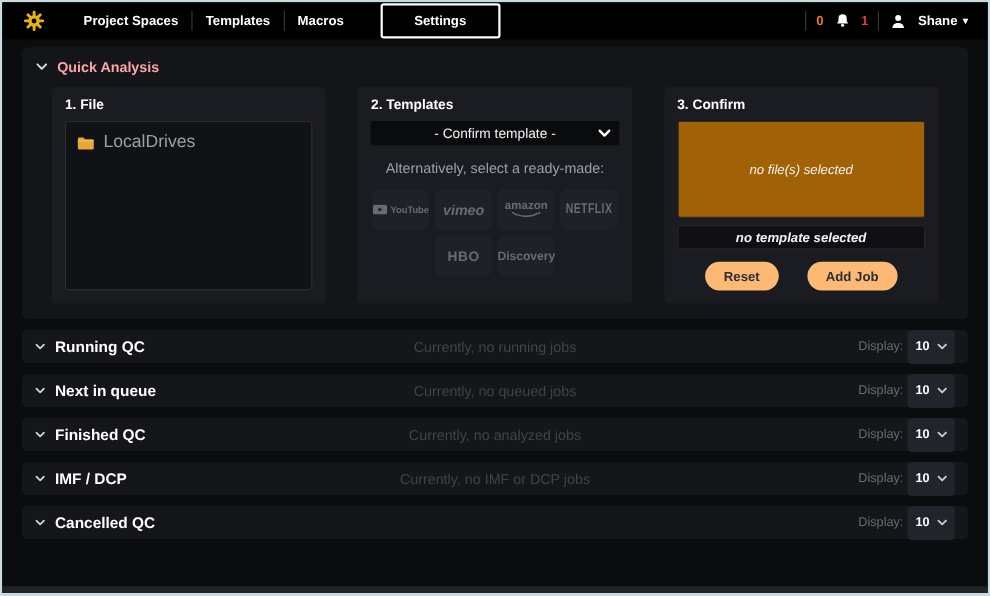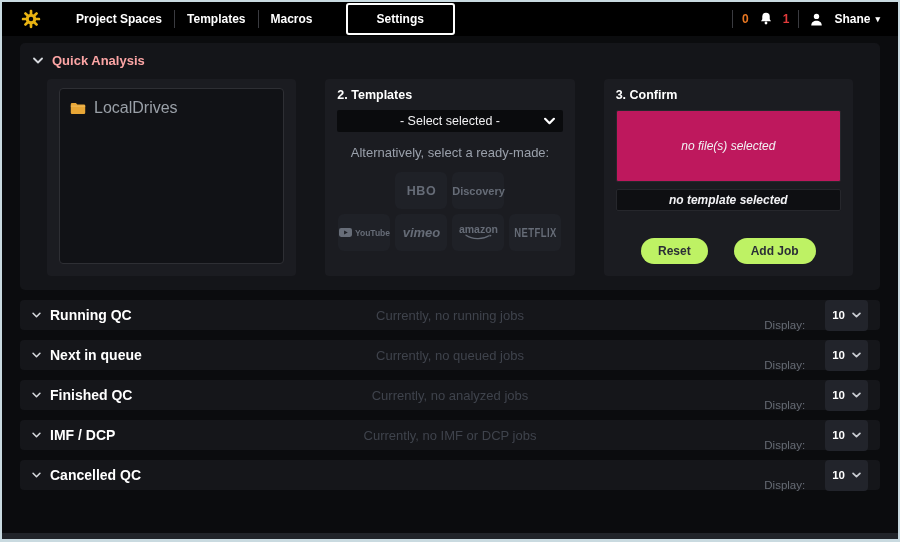--- a/index.html
+++ b/index.html
@@ -45,29 +45,29 @@
   .brand-row { display:flex; justify-content:center; gap:5px; }
   .brand { width:52px; height:37px; background:#1f2127; border:none; border-radius:6px; color:#666c77; display:flex; align-items:center; justify-content:center; gap:3px; cursor:pointer; font-family:"Liberation Sans", sans-serif; }
   .brand.yt span { font-size:8.5px; font-weight:bold; }
   .brand.vimeo span { font-size:13px; font-weight:bold; font-style:italic; }
   .brand.amazon { flex-direction:column; gap:0; }
   .brand.amazon span { font-size:10.5px; font-weight:bold; line-height:10px; }
   .brand.netflix span { font-size:9.5px; font-weight:bold; letter-spacing:.4px; transform:scaleY(1.35); display:inline-block; }
   .brand.hbo span { font-size:12.5px; font-weight:bold; letter-spacing:.5px; }
   .brand.disc span { font-size:11px; font-weight:bold; }
   
-  .confirm-files { flex:1; background:#be185d; border:1px solid #26272c; border-radius:2px; display:flex; align-items:center; justify-content:center; color:#f2f2f4; font-size:12px; font-style:italic; margin-bottom:7px; }
+  .confirm-files { flex:1; background:#a16207; border:1px solid #26272c; border-radius:2px; display:flex; align-items:center; justify-content:center; color:#f2f2f4; font-size:12px; font-style:italic; margin-bottom:7px; }
   .confirm-tpl { height:22px; background:#0e0f12; border:1px solid #26272c; border-radius:2px; display:flex; align-items:center; justify-content:center; color:#f2f2f4; font-size:12px; font-style:italic; font-weight:bold; margin-bottom:11px; }
   .confirm-btns { display:flex; justify-content:center; gap:26px; }
-  .pill { background:#bef264; color:#2b2e36; border:none; border-radius:13px; padding:6px 17px; font-size:12px; font-weight:bold; cursor:pointer; font-family:"Liberation Sans", sans-serif;margin-top:16px; }
+  .pill { background:#fdba74; color:#2b2e36; border:none; border-radius:13px; padding:6px 17px; font-size:12px; font-weight:bold; cursor:pointer; font-family:"Liberation Sans", sans-serif; }
   
   .row { position:relative; height:30px; background:#15161a; border-radius:4px; display:flex; align-items:center; padding:0 12px; margin-bottom:10px; }
   .row-left { display:flex; align-items:center; gap:9px; color:#fff; font-size:14px; font-weight:bold; cursor:pointer; z-index:1; }
   .row-empty { position:absolute; left:0; right:0; text-align:center; color:#3f434c; font-size:13px; }
-  .row-right { margin-left:auto; display:flex; align-items:flex-end; gap:20px; z-index:1; }
+  .row-right { margin-left:auto; display:flex; align-items:center; gap:4px; z-index:1; }
   .display-label { color:#676c75; font-size:11.5px; }
   .mini-select { height:31px; background:#22242b; border-radius:4px; padding:0 7px; display:flex; align-items:center; gap:7px; color:#fff; font-size:11.5px; font-weight:bold; cursor:pointer; }
   .mini-select .chev { color:#c9ccd2; }
   
   .bottom-strip { flex:0 0 6px; background:#212429; }
 </style>
 </head>
 <body>
 
 <div class="screen">
@@ -129,51 +129,44 @@
           <svg width="10" height="7" viewBox="0 0 10 7">
               <polyline points="1,1.5 5,5.5 9,1.5" fill="none" stroke="currentColor" stroke-width="1.8" stroke-linecap="round" stroke-linejoin="round"></polyline>
             </svg>
         </span>
         <span>Quick Analysis</span>
       </div>
 
       <div class="qa-panels">
 
         <div class="panel">
+          <div class="panel-title">1. File</div>
           <div class="file-box">
             <div class="tree-item">
               <svg width="16" height="13" viewBox="0 0 22 18">
                 <path d="M1 3.2A1.7 1.7 0 0 1 2.7 1.5h5.4l2 2.1h9.2A1.7 1.7 0 0 1 21 5.3v9.5a1.7 1.7 0 0 1-1.7 1.7H2.7A1.7 1.7 0 0 1 1 14.8z" fill="#e8a636"></path>
                 <path d="M1 5h20v1.4H1z" fill="#f3bd5c"></path>
               </svg>
               <span>LocalDrives</span>
             </div>
           </div>
         </div>
 
         <div class="panel">
           <div class="panel-title">2. Templates</div>
           <div class="tpl-select">
-            <span>- Select selected -</span>
+            <span>- Confirm template -</span>
             <span class="chev">
               <svg width="11" height="8" viewBox="0 0 10 7">
                   <polyline points="1,1.5 5,5.5 9,1.5" fill="none" stroke="currentColor" stroke-width="2" stroke-linecap="round" stroke-linejoin="round"></polyline>
                 </svg>
             </span>
           </div>
           <div class="alt-text">Alternatively, select a ready-made:</div>
           <div class="brand-rows">
-            <div class="brand-row">
-              <button class="brand hbo">
-                <span>HBO</span>
-              </button>
-              <button class="brand disc">
-                <span>Discovery</span>
-              </button>
-            </div>
             <div class="brand-row">
               <button class="brand yt">
                 <svg width="13" height="9" viewBox="0 0 16 11">
                   <rect width="16" height="11" rx="2.6" fill="#676d78"></rect>
                   <polygon points="6.2,3 10.8,5.5 6.2,8" fill="#1f2127"></polygon>
                 </svg>
                 <span>YouTube</span>
               </button>
               <button class="brand vimeo">
                 <span>vimeo</span>
@@ -182,20 +175,28 @@
                 <span>amazon</span>
                 <svg width="28" height="7" viewBox="0 0 28 7">
                   <path d="M2 1.2c6 4.4 17 4.4 23 .6" fill="none" stroke="#666c77" stroke-width="1.3" stroke-linecap="round"></path>
                   <polygon points="25.5,0.6 27.6,1.2 25.9,3.1" fill="#666c77"></polygon>
                 </svg>
               </button>
               <button class="brand netflix">
                 <span>NETFLIX</span>
               </button>
             </div>
+            <div class="brand-row">
+              <button class="brand hbo">
+                <span>HBO</span>
+              </button>
+              <button class="brand disc">
+                <span>Discovery</span>
+              </button>
+            </div>
           </div>
         </div>
 
         <div class="panel">
           <div class="panel-title">3. Confirm</div>
           <div class="confirm-files">
             <span>no file(s) selected</span>
           </div>
           <div class="confirm-tpl">
             <span>no template selected</span>

